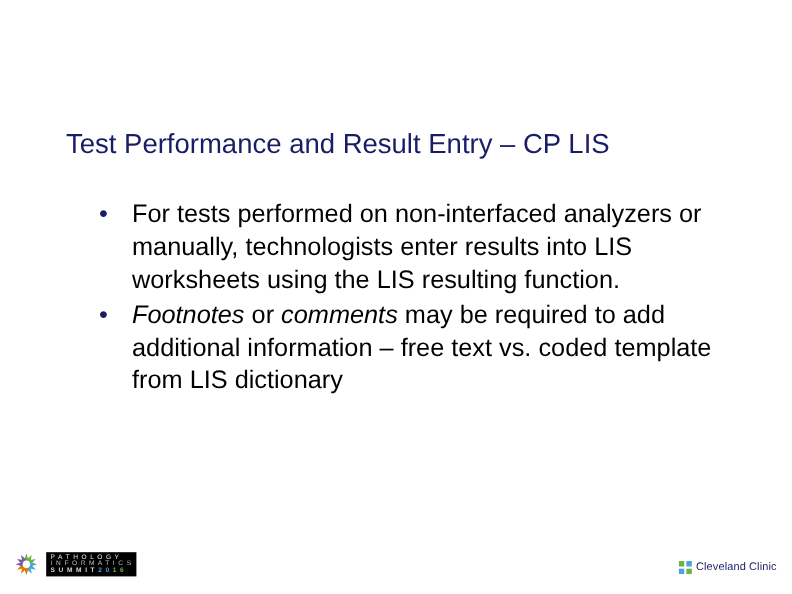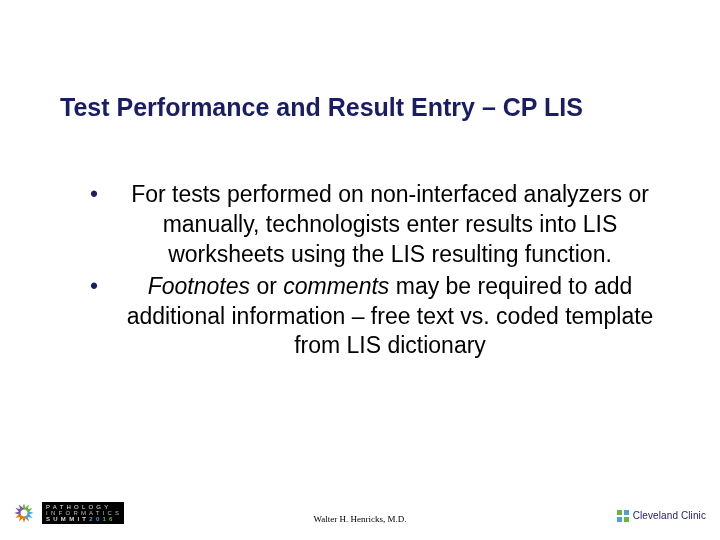--- a/index.html
+++ b/index.html
@@ -13,42 +13,41 @@
     overflow: hidden;
   }
   .slide {
     width: 720px;
     height: 540px;
     position: relative;
     box-sizing: border-box;
   }
   .title {
     position: absolute;
-    top: 92px;
+    top: 116px;
     left: 60px;
     right: 40px;
     color: #1a1d66;
     font-size: 25px;
-    font-weight: bold;
+    font-weight: normal;
     line-height: 1.25;
   }
   .body {
     position: absolute;
     top: 180px;
     left: 90px;
     right: 60px;
     color: #000000;
     font-size: 23px;
     line-height: 1.3;
   }
   ul.bullets {
     list-style: none;
     margin: 0;
     padding: 0;
-    text-align: center;
   }
   ul.bullets > li {
     position: relative;
     padding-left: 30px;
     margin-bottom: 2px;
   }
   ul.bullets > li::before {
     content: "•";
     position: absolute;
     left: 0;
@@ -173,21 +172,20 @@
         <div class="line1">P A T H O L O G Y</div>
         <div class="line2">I N F O R M A T I C S</div>
         <div class="line3">
           <span>S U M M I T</span>
           <span class="yr1">2 0</span>
           <span class="yr2">1 6</span>
         </div>
       </div>
     </div>
 
-    <div class="footer-center">Walter H. Henricks, M.D.</div>
 
     <div class="logo-right">
       <span class="cc-mark">
         <svg viewBox="0 0 12 12">
           <rect x="0" y="0" width="5" height="5" fill="#6db33f"></rect>
           <rect x="7" y="0" width="5" height="5" fill="#4aa3d9"></rect>
           <rect x="0" y="7" width="5" height="5" fill="#4aa3d9"></rect>
           <rect x="7" y="7" width="5" height="5" fill="#6db33f"></rect>
         </svg>
       </span>

